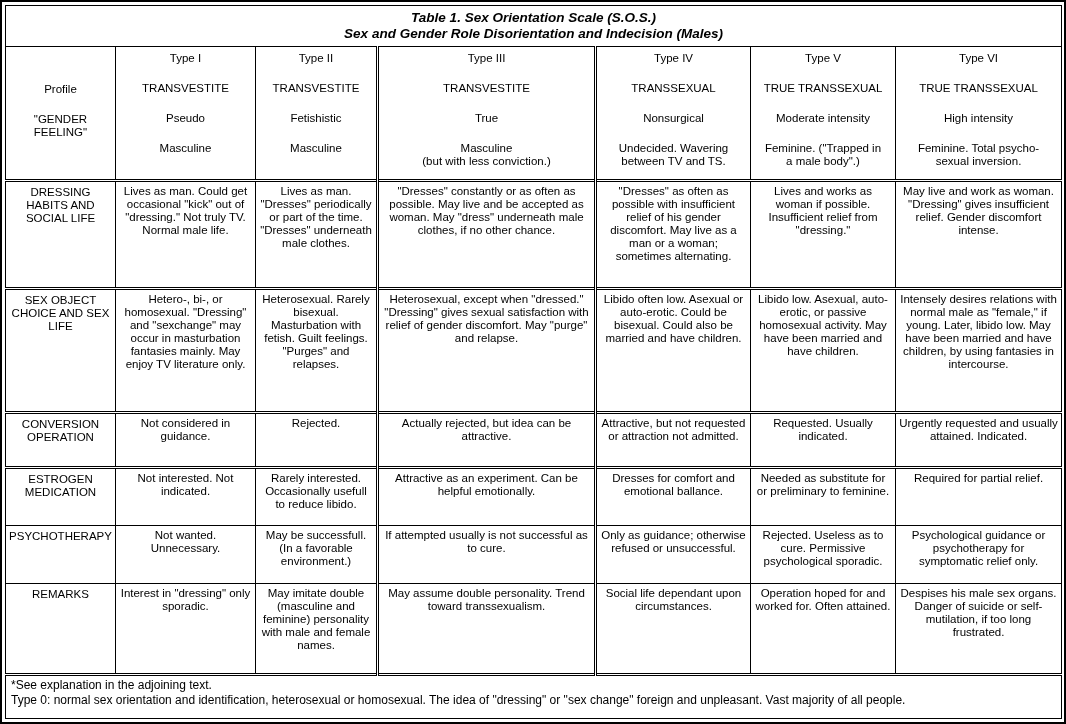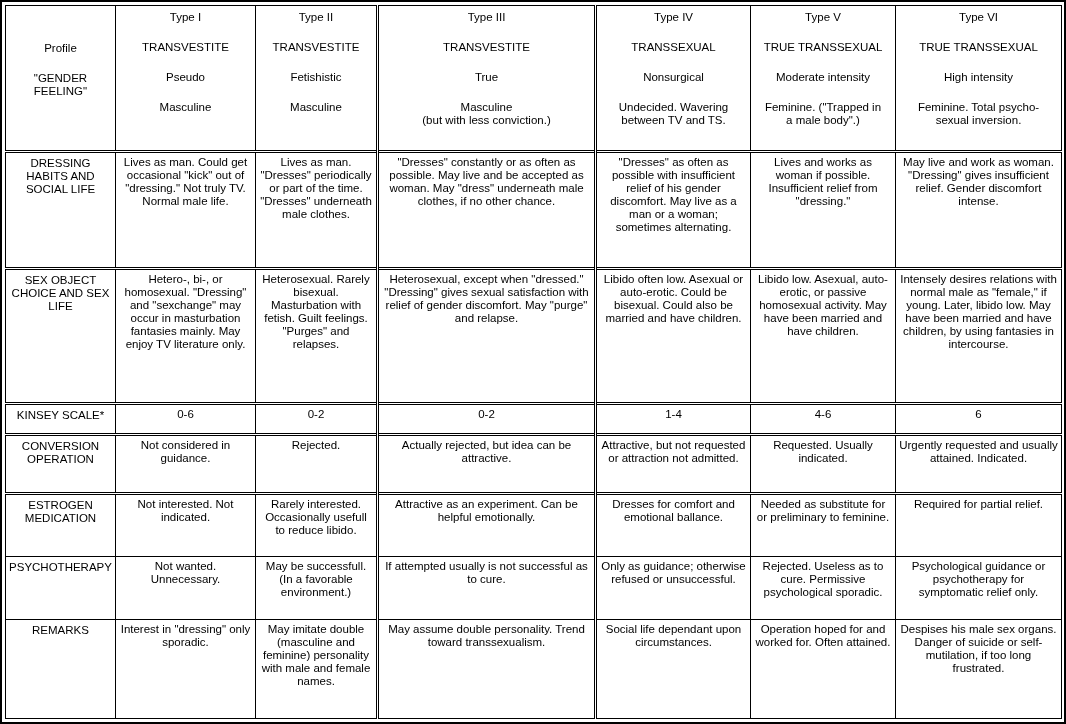--- a/index.html
+++ b/index.html
@@ -49,20 +49,26 @@
       <col style="width:110px">
         <col style="width:140px">
         <col style="width:122px">
       <col style="width:218px">
         <col style="width:155px">
         <col style="width:145px">
       <col style="width:166px">
     </colgroup>
 
     <tbody>
+        <tr class="title-row">
+      <td colspan="7" class="title-cell">
+        <div>Table 1. Sex Orientation Scale (S.O.S.)</div>
+        <div>Sex and Gender Role Disorientation and Indecision (Males)</div>
+      </td>
+    </tr>
 
 
     <tr class="profile-row">
       <td class="row-label">
         <div class="pcell profile-label-pad">
           <div class="pline">Profile</div>
           <div class="pline">"GENDER FEELING"</div>
         </div>
       </td>
       <td>
@@ -132,29 +138,20 @@
     <tr class="r-sexobj dbl-top">
       <td class="row-label">SEX OBJECT CHOICE AND SEX LIFE</td>
       <td>Hetero-, bi-, or homosexual. "Dressing" and "sexchange" may occur in masturbation fantasies mainly. May enjoy TV literature only.</td>
       <td>Heterosexual. Rarely bisexual. Masturbation with fetish. Guilt feelings. "Purges" and relapses.</td>
       <td class="dbl-left">Heterosexual, except when "dressed." "Dressing" gives sexual satisfaction with relief of gender discomfort. May "purge" and relapse.</td>
       <td class="dbl-left">Libido often low. Asexual or auto-erotic. Could be bisexual. Could also be married and have children.</td>
       <td>Libido low. Asexual, auto-erotic, or passive homosexual activity. May have been married and have children.</td>
       <td>Intensely desires relations with normal male as "female," if young. Later, libido low. May have been married and have children, by using fantasies in intercourse.</td>
     </tr>
 
-    <tr class="r-kinsey dbl-top">
-      <td class="row-label">KINSEY SCALE*</td>
-      <td>0-6</td>
-      <td>0-2</td>
-      <td class="dbl-left">0-2</td>
-      <td class="dbl-left">1-4</td>
-      <td>4-6</td>
-      <td>6</td>
-    </tr>
 
     <tr class="r-conv dbl-top">
       <td class="row-label">CONVERSION OPERATION</td>
       <td>Not considered in guidance.</td>
       <td>Rejected.</td>
       <td class="dbl-left">Actually rejected, but idea can be attractive.</td>
       <td class="dbl-left">Attractive, but not requested or attraction not admitted.</td>
       <td>Requested. Usually indicated.</td>
       <td>Urgently requested and usually attained. Indicated.</td>
     </tr>
@@ -182,15 +179,21 @@
     <tr class="r-remarks">
       <td class="row-label">REMARKS</td>
       <td>Interest in "dressing" only sporadic.</td>
       <td>May imitate double (masculine and feminine) personality with male and female names.</td>
       <td class="dbl-left">May assume double personality. Trend toward transsexualism.</td>
       <td class="dbl-left">Social life dependant upon circumstances.</td>
       <td>Operation hoped for and worked for. Often attained.</td>
       <td>Despises his male sex organs. Danger of suicide or self-mutilation, if too long frustrated.</td>
     </tr>
 
+    <tr class="footnote-row dbl-top">
+      <td colspan="7" class="footnote-cell">
+        <div class="footnote-line">*See explanation in the adjoining text.</div>
+        <div class="footnote-line">Type 0: normal sex orientation and identification, heterosexual or homosexual. The idea of "dressing" or "sex change" foreign and unpleasant. Vast majority of all people.</div>
+      </td>
+    </tr>
   </tbody>
     </table>
 </div>
 
 </body></html>

